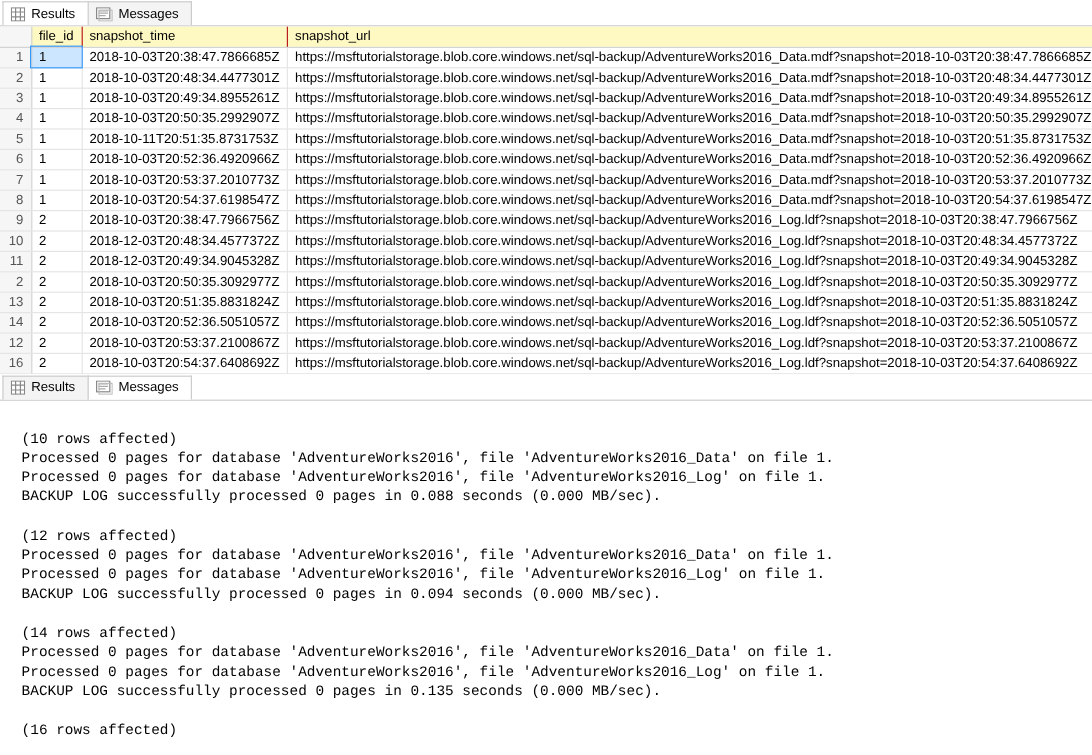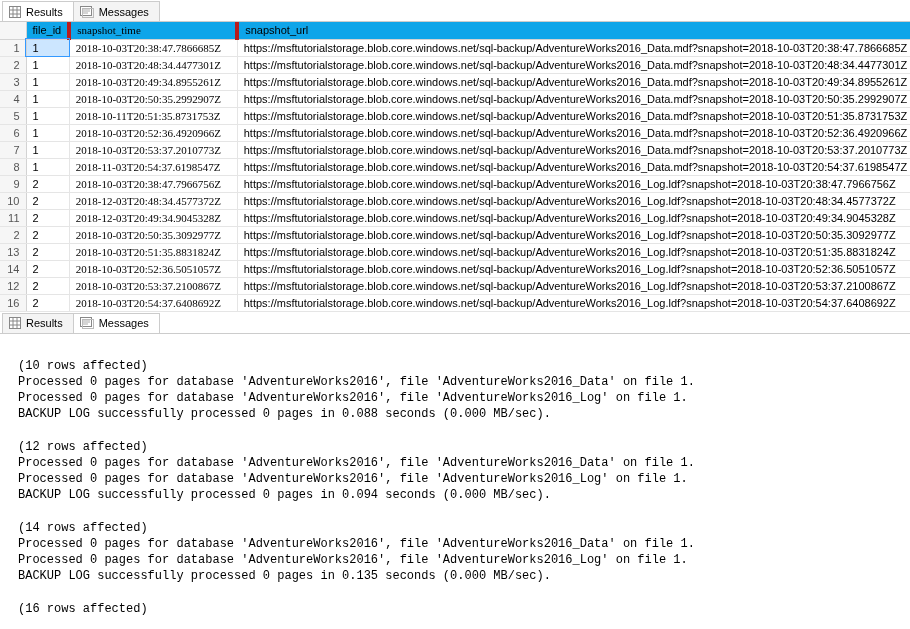--- a/index.html
+++ b/index.html
@@ -55,42 +55,42 @@
   }
   table.grid th, table.grid td {
     border-right: 1px solid #e5e5e5;
     border-bottom: 1px solid #e5e5e5;
     padding: 2px 6px;
     text-align: left;
     font-weight: normal;
     height: 17px;
   }
   table.grid thead th {
-    background: #0ea5e9;
+    background: #fef9c3;
     border-bottom: 1px solid #d3d3d3;
-    border-right: 4px solid #b91c1c;
+    border-right: 1px solid #b91c1c;
   }
   table.grid .rownum {
     background: #f6f6f6;
     text-align: right;
     width: 26px;
     min-width: 26px;
     color: #555;
     border-right: 1px solid #d3d3d3;
     padding-right: 6px;
   }
   table.grid thead .rownum {
     background: #f6f6f6;
   }
   td.cell-selected {
     outline: 1px solid #3399ff;
     background: #cce6ff;
   }
   .col-fileid { width: 42px; min-width: 42px; }
-  .col-snaptime { width: 168px; min-width: 168px; font-family: Liberation Serif, serif; }
+  .col-snaptime { width: 168px; min-width: 168px; }
   .col-url { }
   .messages-pane {
     font-family: Consolas, "Courier New", monospace;
     font-size: 12px;
     padding: 8px 0 8px 18px;
     white-space: pre;
     line-height: 1.35;
   }
 </style>
 </head>
@@ -173,21 +173,21 @@
           </tr>
           <tr>
             <td class="rownum">7</td>
             <td class="col-fileid">1</td>
             <td class="col-snaptime">2018-10-03T20:53:37.2010773Z</td>
             <td class="col-url">https://msftutorialstorage.blob.core.windows.net/sql-backup/AdventureWorks2016_Data.mdf?snapshot=2018-10-03T20:53:37.2010773Z</td>
           </tr>
           <tr>
             <td class="rownum">8</td>
             <td class="col-fileid">1</td>
-            <td class="col-snaptime">2018-11-03T20:54:37.6198547Z</td>
+            <td class="col-snaptime">2018-10-03T20:54:37.6198547Z</td>
             <td class="col-url">https://msftutorialstorage.blob.core.windows.net/sql-backup/AdventureWorks2016_Data.mdf?snapshot=2018-10-03T20:54:37.6198547Z</td>
           </tr>
           <tr>
             <td class="rownum">9</td>
             <td class="col-fileid">2</td>
             <td class="col-snaptime">2018-10-03T20:38:47.7966756Z</td>
             <td class="col-url">https://msftutorialstorage.blob.core.windows.net/sql-backup/AdventureWorks2016_Log.ldf?snapshot=2018-10-03T20:38:47.7966756Z</td>
           </tr>
           <tr>
             <td class="rownum">10</td>

